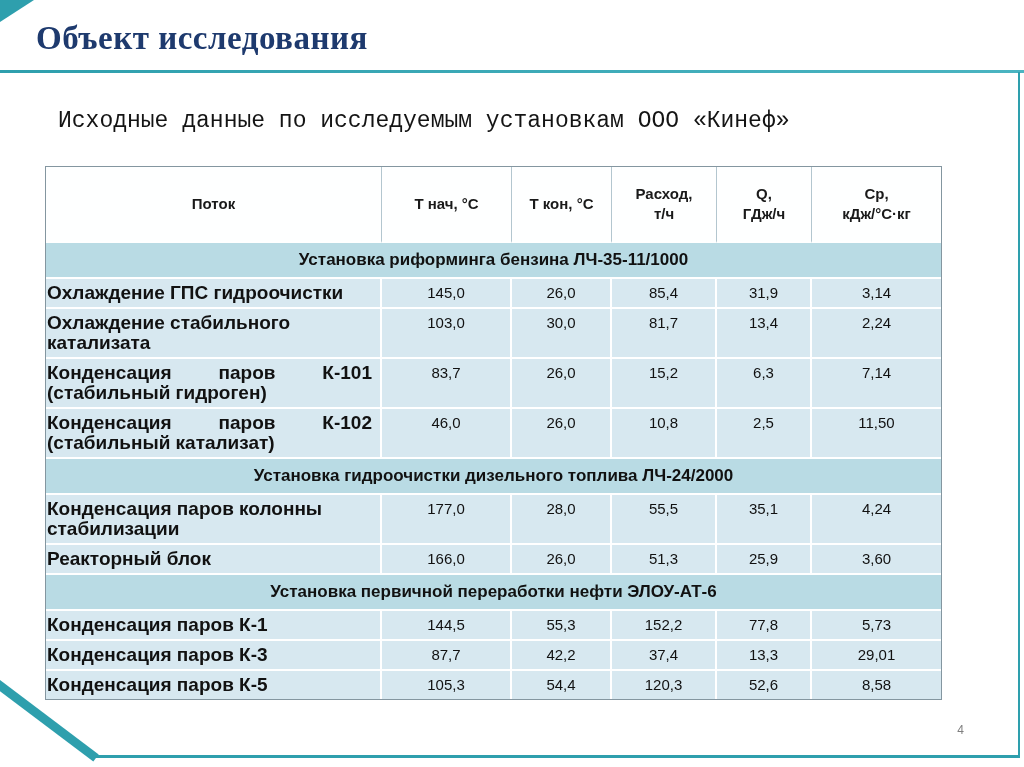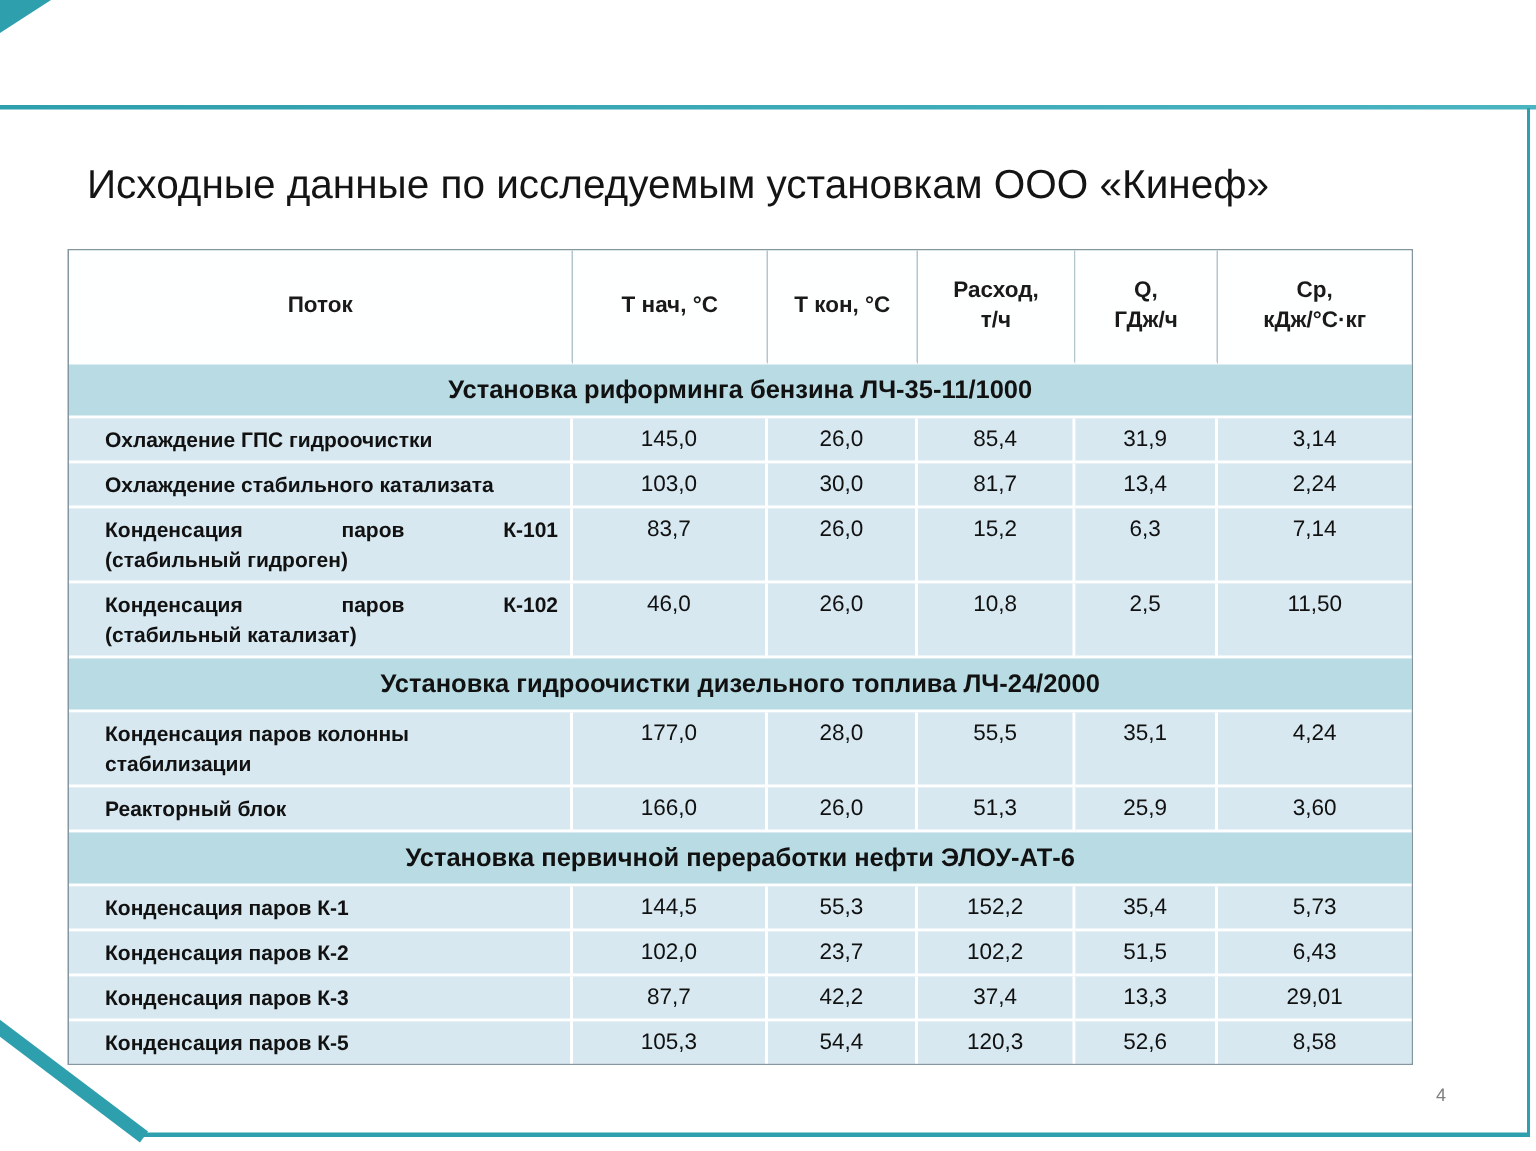--- a/index.html
+++ b/index.html
@@ -10,22 +10,22 @@
   .corner-tl { position:absolute; top:0; left:0; width:34px; height:22px;
                background:var(--accent,#2E9FAD); clip-path:polygon(0 0,100% 0,0 100%); }
   .title-rule { position:absolute; top:70px; left:0; width:1024px; height:3px;
                 background:linear-gradient(90deg, var(--accent,#2E9FAD), #4ab4c1); }
   .right-rule { position:absolute; top:72px; right:4px; bottom:9px; width:2px; background:var(--accent,#2E9FAD); }
   .bottom-rule { position:absolute; left:90px; right:4px; bottom:9px; height:3px; background:var(--accent,#2E9FAD); }
   .corner-bl { position:absolute; left:0; bottom:0; width:120px; height:100px; }
 
   .title { position:absolute; top:20px; left:36px; font-family:"Liberation Serif",serif;
            font-weight:bold; font-size:33px; letter-spacing:0.5px; color:var(--title-color,#1E3A6E); }
-  .subtitle { position:absolute; top:108px; left:58px; font-family:Liberation Sans, sans-serif;
-              font-size:27px; color:#141414; }
+  .subtitle { position:absolute; top:108px; left:58px; font-family:Liberation Mono, monospace;
+              font-size:23px; color:#141414; }
   .page-number { position:absolute; right:60px; bottom:30px; font-size:12px; color:#7f7f7f; }
 
   
   .table-wrap { position:absolute; top:166px; left:45px; width:897px;
                 border:1px solid var(--border-gray,#8496A0); }
   table { width:100%; border-collapse:separate; border-spacing:0; table-layout:fixed; }
   col.c0{width:336px;} col.c1{width:130px;} col.c2{width:100px;}
   col.c3{width:105px;} col.c4{width:95px;} col.c5{width:129px;}
 
   thead th { background:var(--header-bg,#FEFFFF); height:76px; vertical-align:middle;
@@ -36,37 +36,38 @@
 
   td { border-right:2px solid #ffffff; border-bottom:2px solid #ffffff; }
   td:last-child { border-right:0; }
   tbody tr:last-child td { border-bottom:0; }
 
   .section-row td { background:var(--section-bg,#B9DBE4); border-right:0;
                     font-size:17px; font-weight:bold; color:#111; text-align:center;
                     padding:6px 4px; line-height:22px;margin-top:24px; }
 
   .data-row td { background:var(--row-bg,#D7E8F0); vertical-align:top; color:#111; }
-  .cell-name { font-weight:bold; font-size:14px; line-height:20px; padding:4px 8px 4px 24px; }
+  .cell-name { font-weight:bold; font-size:19px; line-height:20px; padding:4px 8px 4px 1px; }
   .cell-num  { font-size:15px; text-align:center; line-height:20px; padding:4px 0; }
   .jline { text-align:justify; text-align-last:justify; }
 </style>
 </head>
 <body>
 
 <div class="slide">
 
   <div class="corner-tl"></div>
   <div class="title-rule"></div>
   <div class="right-rule"></div>
   <div class="bottom-rule"></div>
   <svg class="corner-bl" viewBox="0 0 120 100" preserveAspectRatio="none">
     <line x1="-6" y1="14" x2="96" y2="91" stroke="#2E9FAD" stroke-width="9"></line>
   </svg>
 
+  <h1 class="title">Объект исследования</h1>
   <p class="subtitle">Исходные данные по исследуемым установкам ООО «Кинеф»</p>
 
   <div class="table-wrap">
     <table>
       <colgroup>
         <col class="c0">
           <col class="c1">
           <col class="c2">
           <col class="c3">
           <col class="c4">
@@ -170,32 +171,22 @@
           <tr class="section-row">
             <td colspan="6">Установка первичной переработки нефти ЭЛОУ-АТ-6</td>
           </tr>
           <tr class="data-row">
             <td class="cell-name">
               <div>Конденсация паров К-1</div>
             </td>
             <td class="cell-num">144,5</td>
             <td class="cell-num">55,3</td>
             <td class="cell-num">152,2</td>
-            <td class="cell-num">35,4</td>
+            <td class="cell-num">77,8</td>
             <td class="cell-num">5,73</td>
-          </tr>
-          <tr class="data-row">
-            <td class="cell-name">
-              <div>Конденсация паров К-2</div>
-            </td>
-            <td class="cell-num">102,0</td>
-            <td class="cell-num">23,7</td>
-            <td class="cell-num">102,2</td>
-            <td class="cell-num">51,5</td>
-            <td class="cell-num">6,43</td>
           </tr>
           <tr class="data-row">
             <td class="cell-name">
               <div>Конденсация паров К-3</div>
             </td>
             <td class="cell-num">87,7</td>
             <td class="cell-num">42,2</td>
             <td class="cell-num">37,4</td>
             <td class="cell-num">13,3</td>
             <td class="cell-num">29,01</td>

